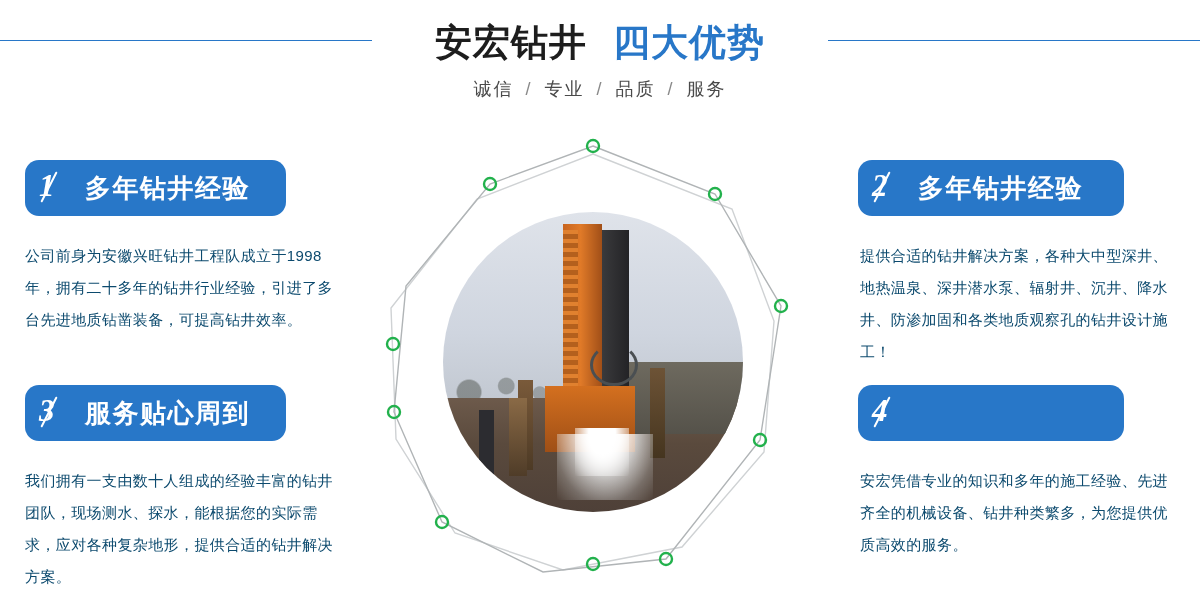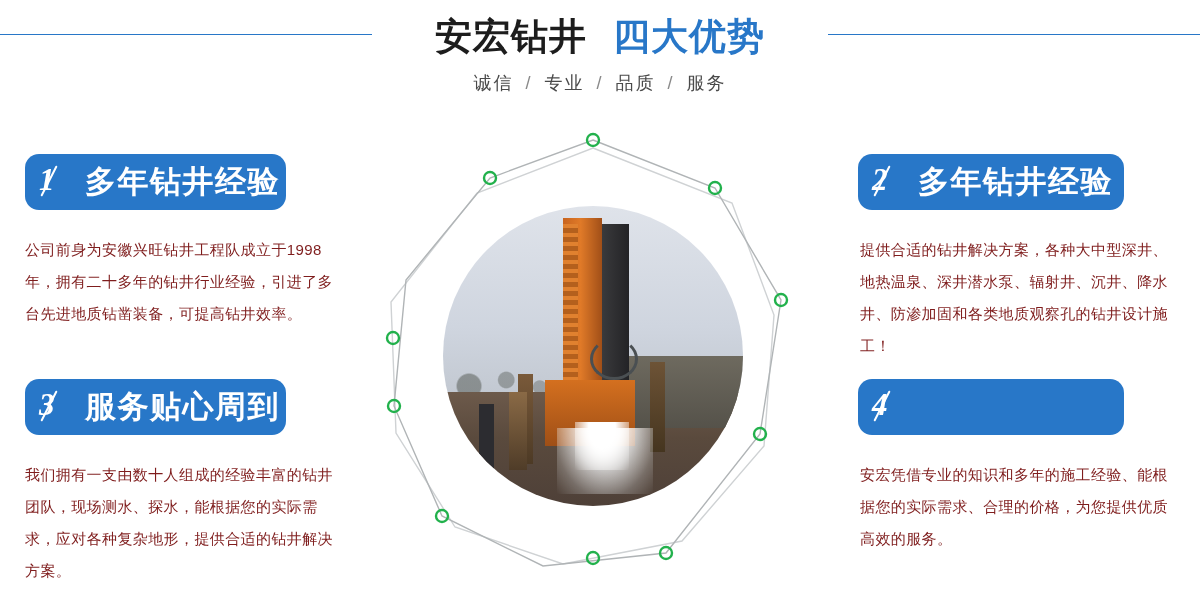--- a/index.html
+++ b/index.html
@@ -2,21 +2,21 @@
 <html><head>
 <meta charset="utf-8">
 <style>
   html,body{margin:0;padding:0;}
   body{
     width:1200px;height:600px;
     background:#ffffff;
     font-family:"Liberation Sans","DejaVu Sans",sans-serif;
     overflow:hidden;position:relative;
   }
-  .stage{position:absolute;left:0;top:6px;width:1200px;height:444px;}
+  .stage{position:absolute;left:0;top:12px;width:1200px;height:444px;}
 
   
   .header{position:absolute;left:0;top:0;width:1200px;height:110px;}
   .rule{position:absolute;top:28px;height:0;border-top:1px solid #2877c8;}
   .rule-left{left:0;width:372px;}
   .rule-right{left:828px;width:372px;}
   .title{
     position:absolute;left:0;top:10px;width:1200px;
     text-align:center;white-space:nowrap;
     font-size:37px;font-weight:700;letter-spacing:1px;line-height:42px;
@@ -62,29 +62,29 @@
   .num .slash{
     position:absolute;left:9px;top:2px;
     width:2px;height:34px;
     background:#ffffff;
     transform:rotate(27deg);
     transform-origin:center;
     border-radius:1px;
   }
   .head-label{
     color:#ffffff;
-    font-size:31px;font-weight:700;
+    font-size:26px;font-weight:700;
     letter-spacing:1.5px;
     white-space:nowrap;
     padding-right:18px;
   }
   .card-body{
     font-size:15px;
     line-height:32px;
-    color:#7f1d1d;
+    color:#0c4a6e;
     letter-spacing:0.4px;
   }
 
   
   #card1{left:25px;top:148px;}
   #card1 .card-head{width:261px;}
   #card1 .card-body{position:absolute;left:0px;top:80px;width:318px;}
 
   #card3{left:25px;top:373px;}
   #card3 .card-head{width:261px;}
@@ -200,21 +200,21 @@
     <div class="card-body">提供合适的钻井解决方案，各种大中型深井、地热温泉、深井潜水泵、辐射井、沉井、降水井、防渗加固和各类地质观察孔的钻井设计施工！</div>
   </div>
 
   <div class="card card-right" id="card4">
     <div class="card-head">
       <div class="num">
         <span class="glyph">4</span>
         <span class="slash"></span>
       </div>
     </div>
-    <div class="card-body">安宏凭借专业的知识和多年的施工经验、能根据您的实际需求、合理的价格，为您提供优质高效的服务。</div>
+    <div class="card-body">安宏凭借专业的知识和多年的施工经验、先进齐全的机械设备、钻井种类繁多，为您提供优质高效的服务。</div>
   </div>
 
   <div class="center-art">
 
     <div class="photo">
       <div class="ph-sky"></div>
       <div class="ph-trees"></div>
       <div class="ph-ground"></div>
       <div class="ph-wall"></div>
       <div class="rig-legL"></div>

